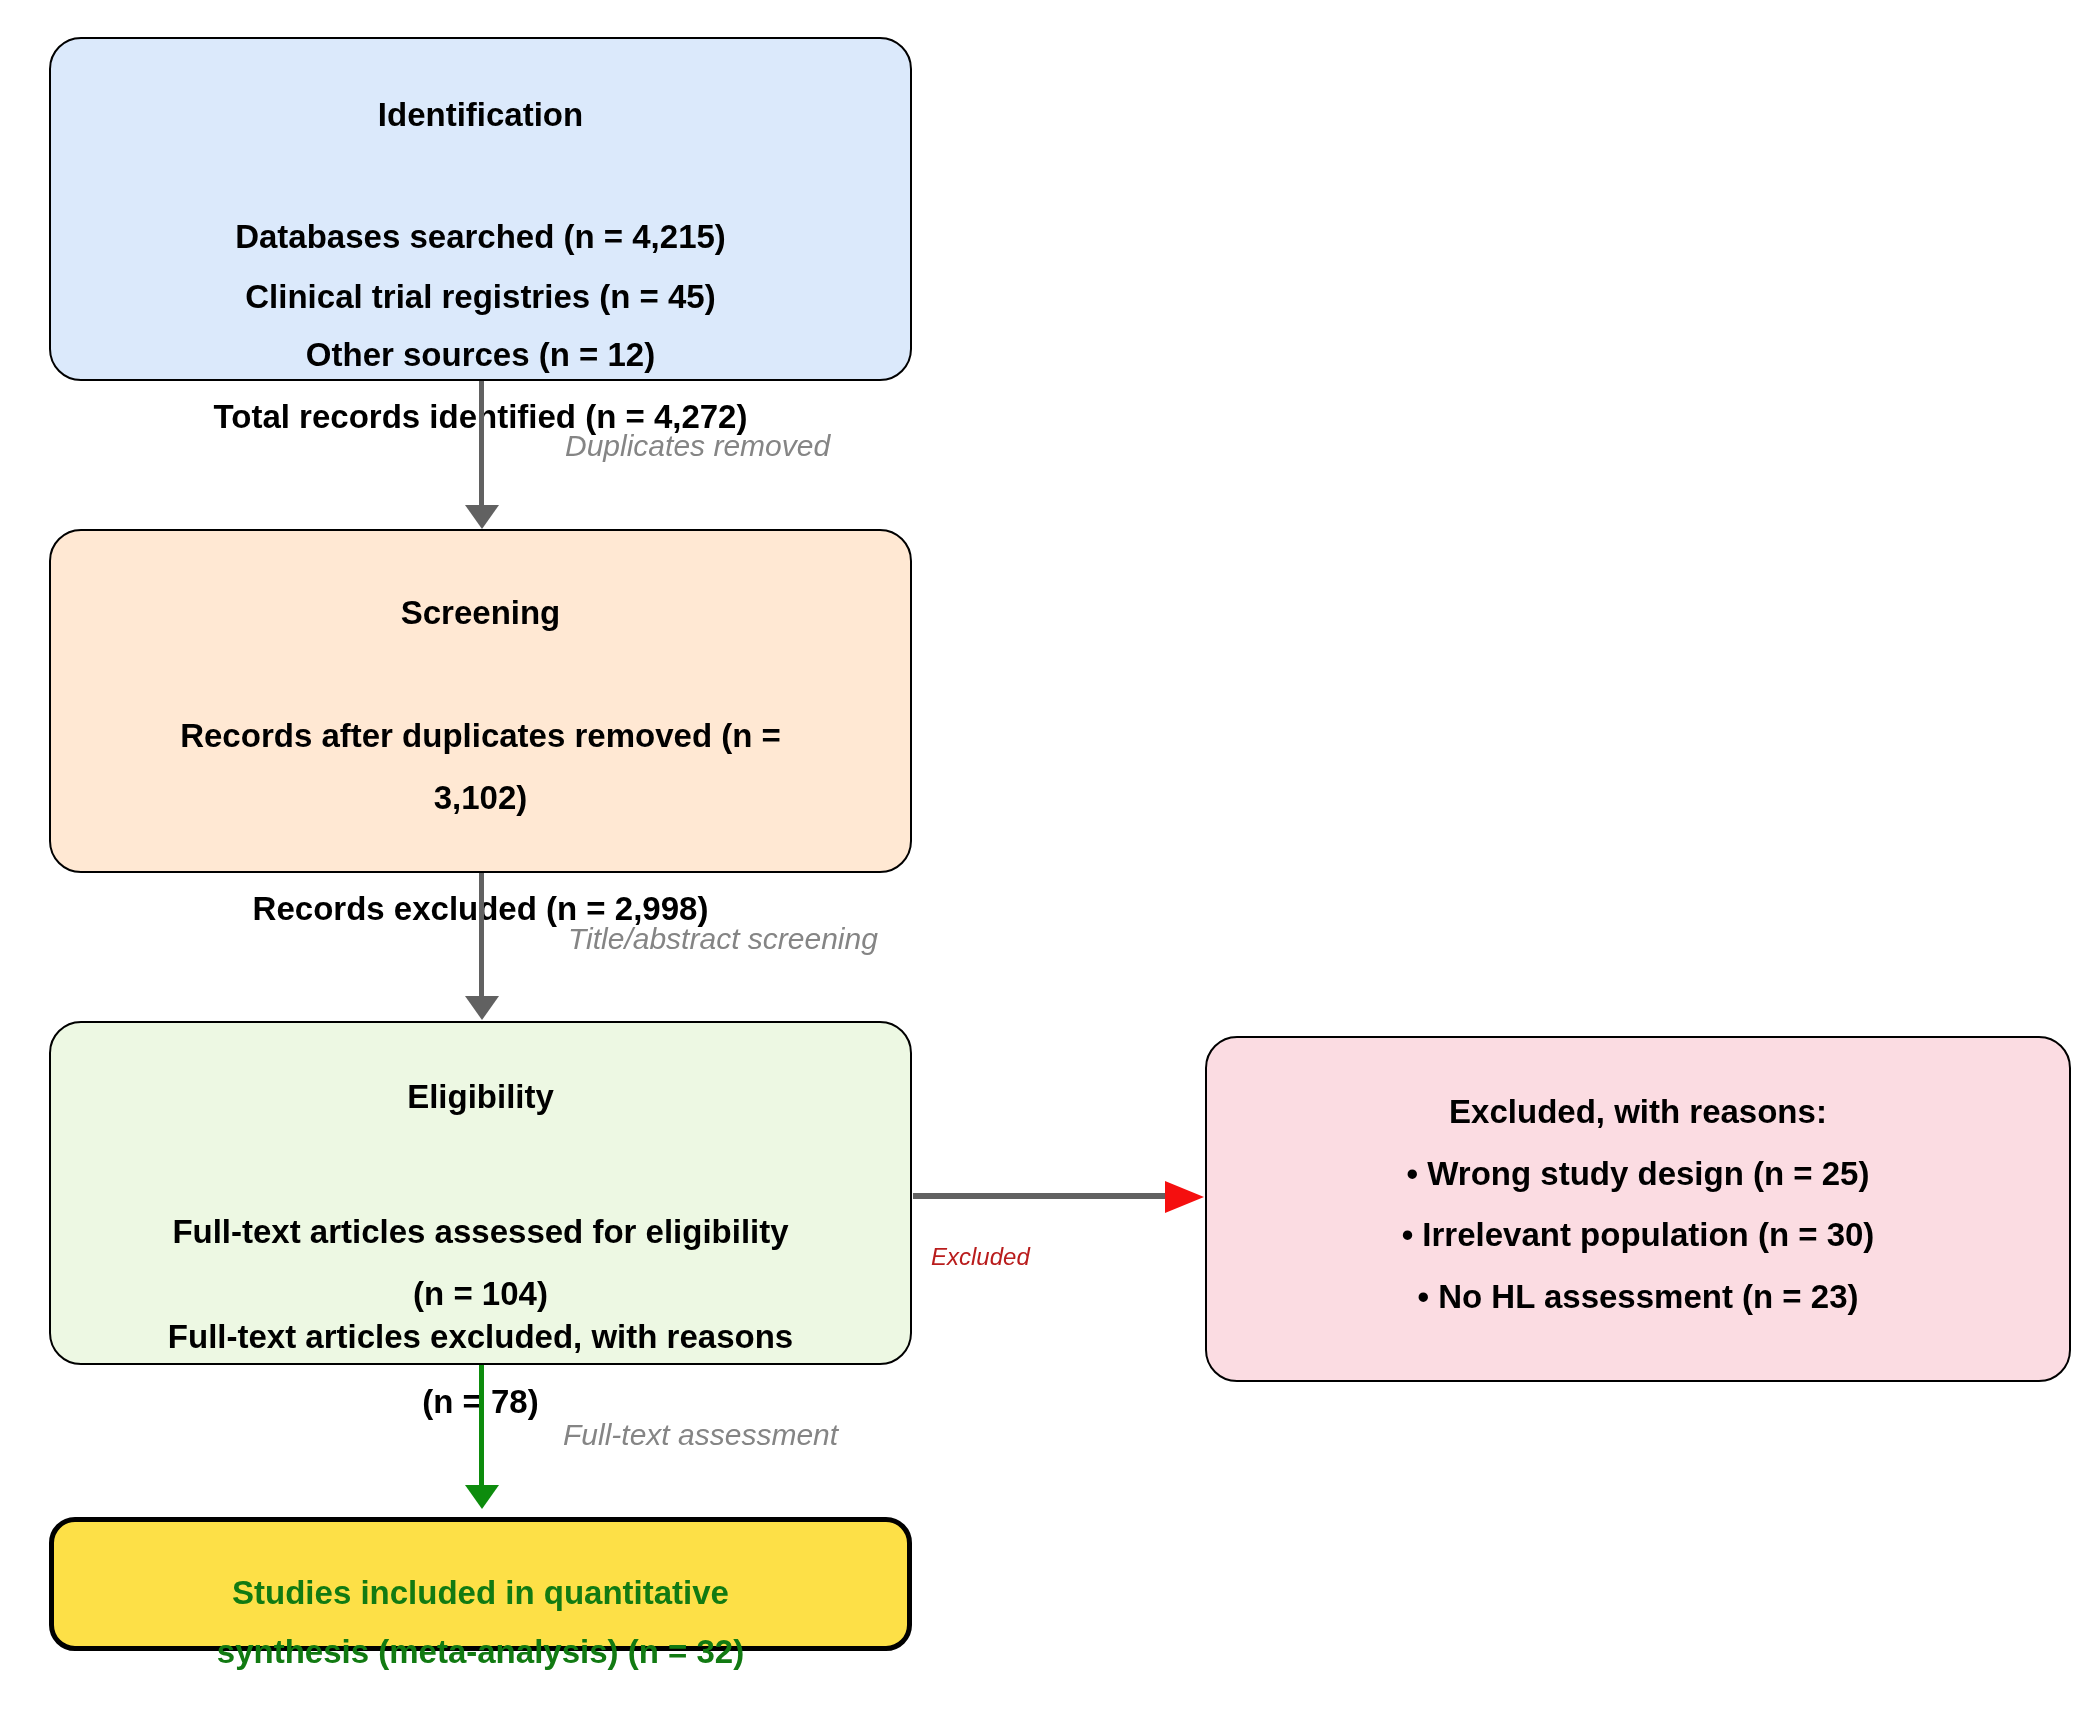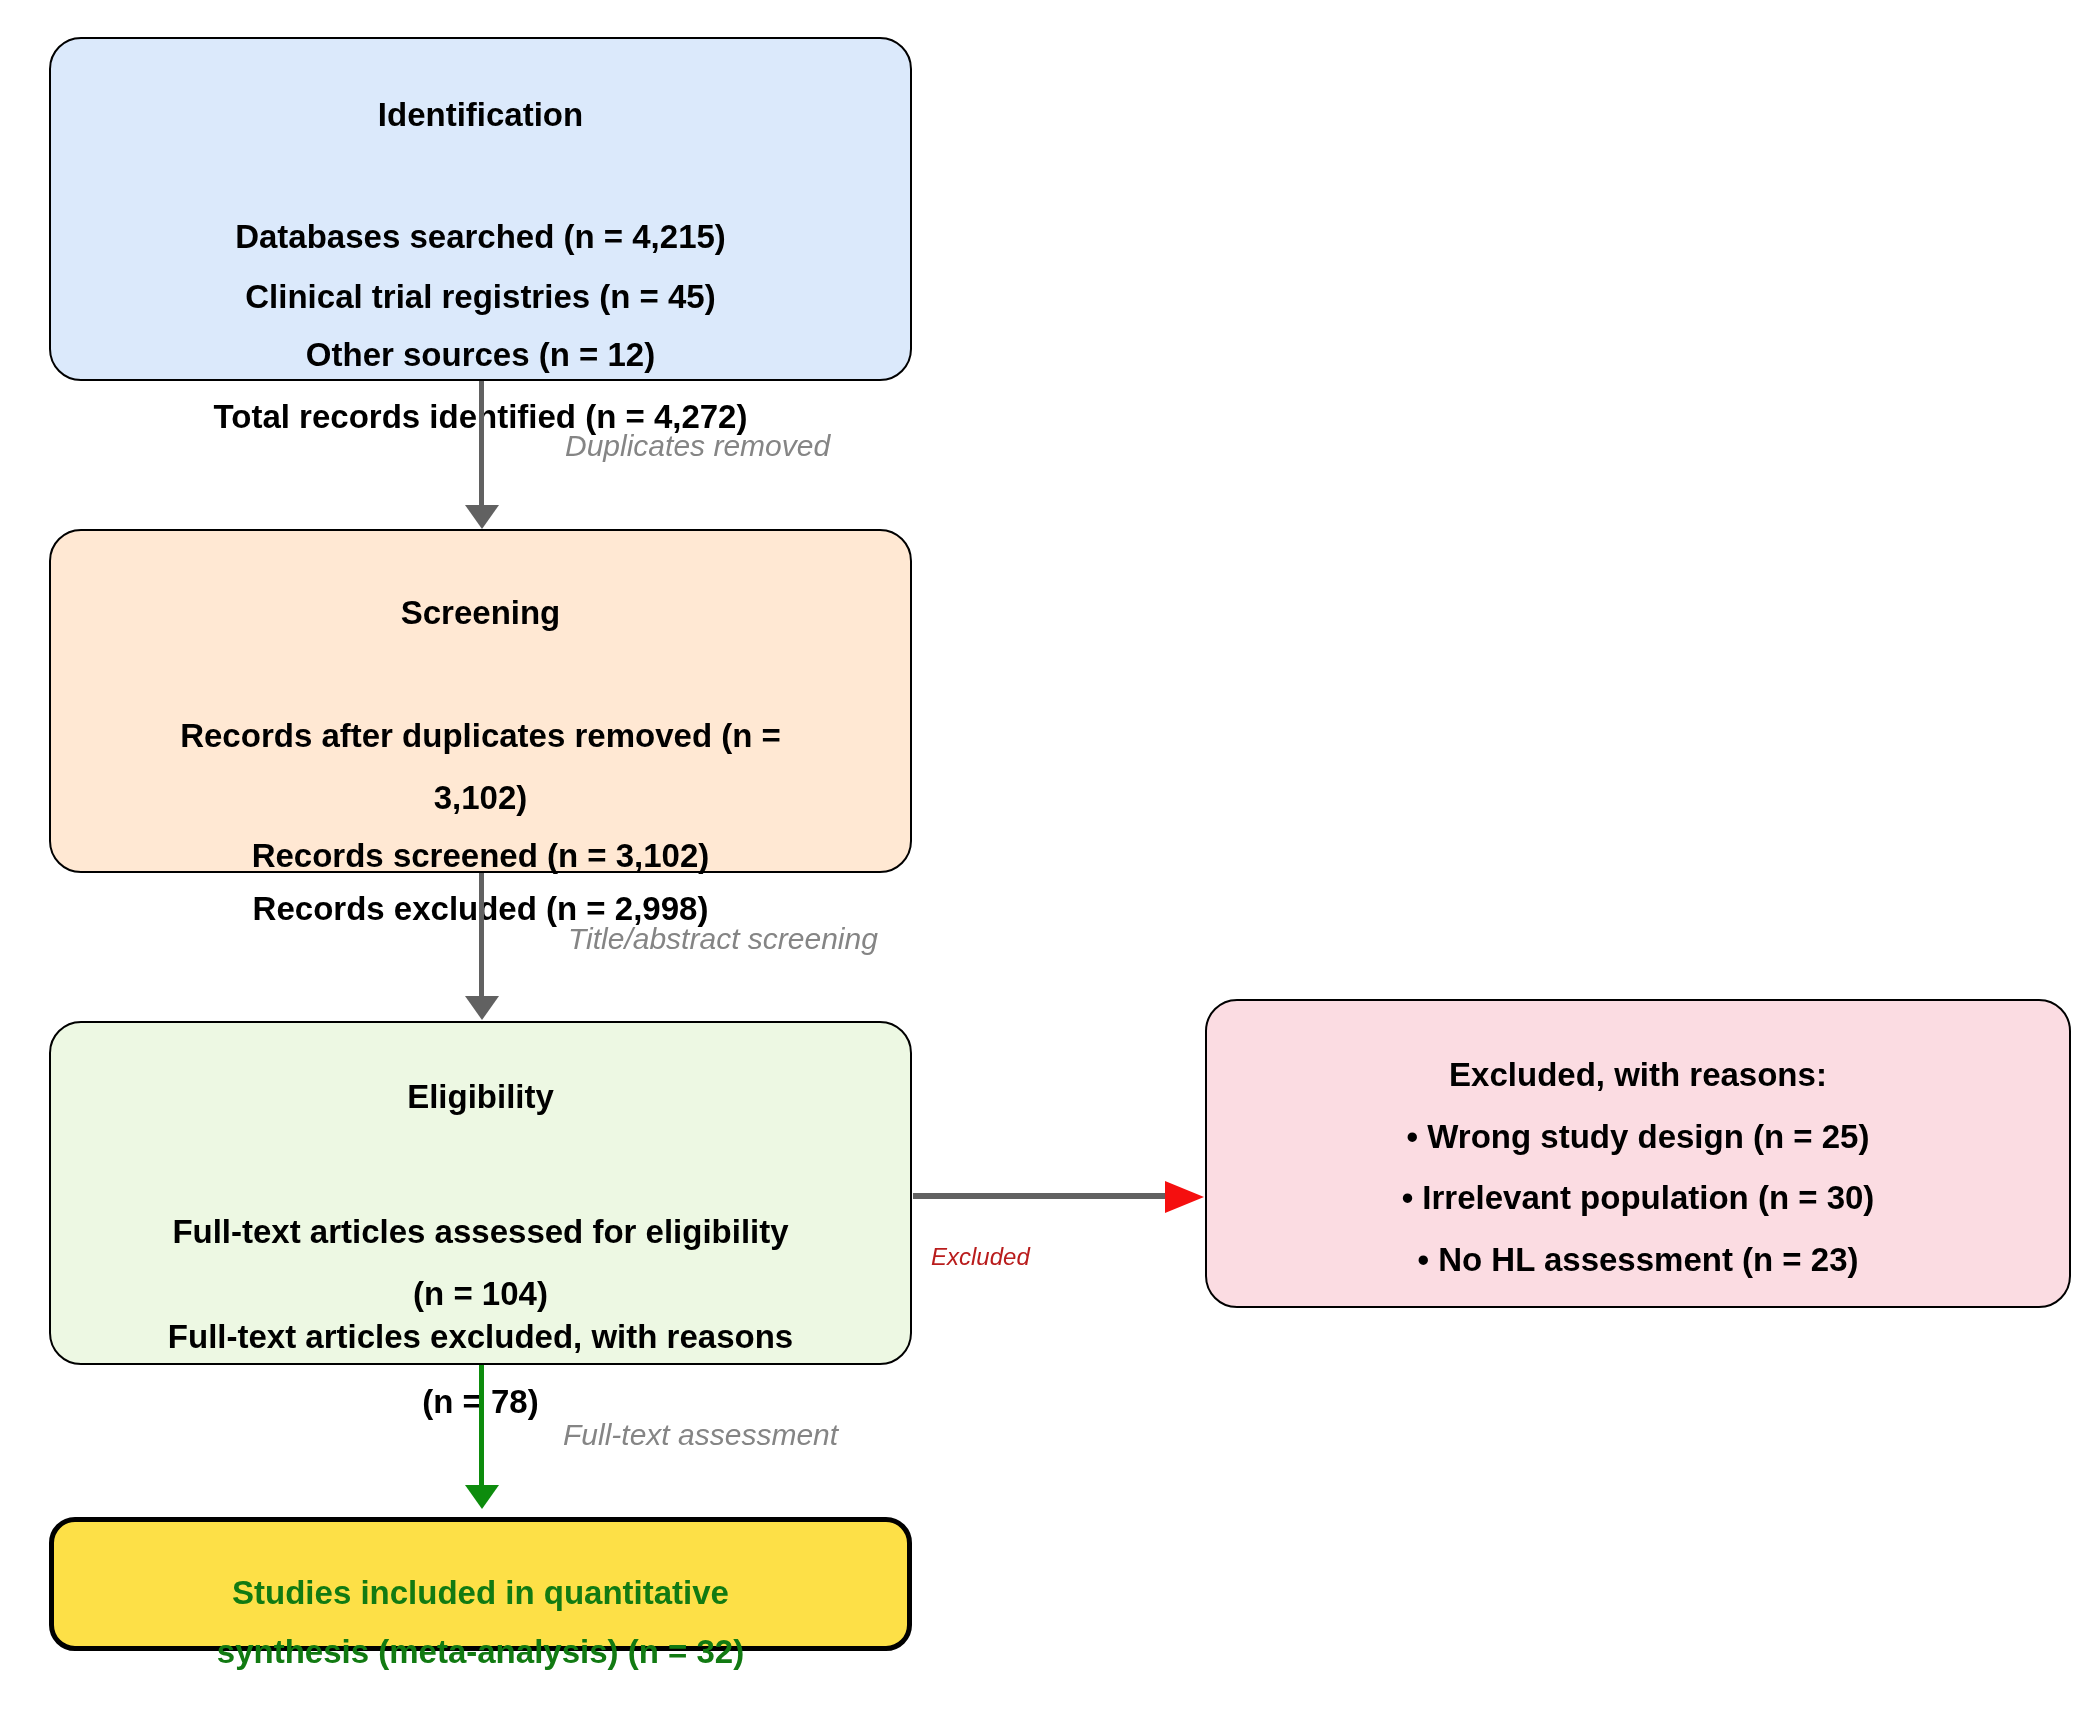--- a/index.html
+++ b/index.html
@@ -28,21 +28,21 @@
     text-align: center;
     font-weight: bold;
     font-size: 33px;
     line-height: 39px;
     color: #000000;
     white-space: nowrap;
   }
   .box-identification { left: 49px;  top: 37px;   width: 863px; height: 344px; background: #dbe9fb; }
   .box-screening      { left: 49px;  top: 529px;  width: 863px; height: 344px; background: #ffe8d3; }
   .box-eligibility    { left: 49px;  top: 1021px; width: 863px; height: 344px; background: #edf8e3; }
-  .box-excluded       { left: 1205px;top: 999px; width: 866px; height: 309px; background: #fbdce2; }
+  .box-excluded       { left: 1205px;top: 1036px; width: 866px; height: 346px; background: #fbdce2; }
   .box-included       { left: 49px;  top: 1517px; width: 863px; height: 134px; background: #fde047;
                         border-width: 5.1px; border-radius: 26px; }
   .box-included .bline { color: #127a12; }
 
   .gap-label {
     position: absolute;
     left: 49px;
     width: 863px;
     text-align: center;
     font-weight: bold;
@@ -117,21 +117,20 @@
 
   <div>
     <div class="arrow-line-v" style="left:479px; top:381px; height:124px"></div>
     <div class="arrow-head-down" style="left:465px; top:505px"></div>
   </div>
 
   <div class="fbox box-screening">
     <div class="bline" style="top:185px">Records after duplicates removed (n =</div>
     <div class="bline" style="top:62px">Screening</div>
     <div class="bline" style="top:247px">3,102)</div>
-    <div class="bline" style="top:305px">Records screened (n = 3,102)</div>
   </div>
 
   <div class="gap-label" style="top:889px">Records excluded (n = 2,998)</div>
   <div class="note-label" style="left:568px; top:922px">Title/abstract screening</div>
 
   <div>
     <div class="arrow-line-v" style="left:479px; top:873px; height:124px"></div>
     <div class="arrow-head-down" style="left:465px; top:996px"></div>
   </div>
 

